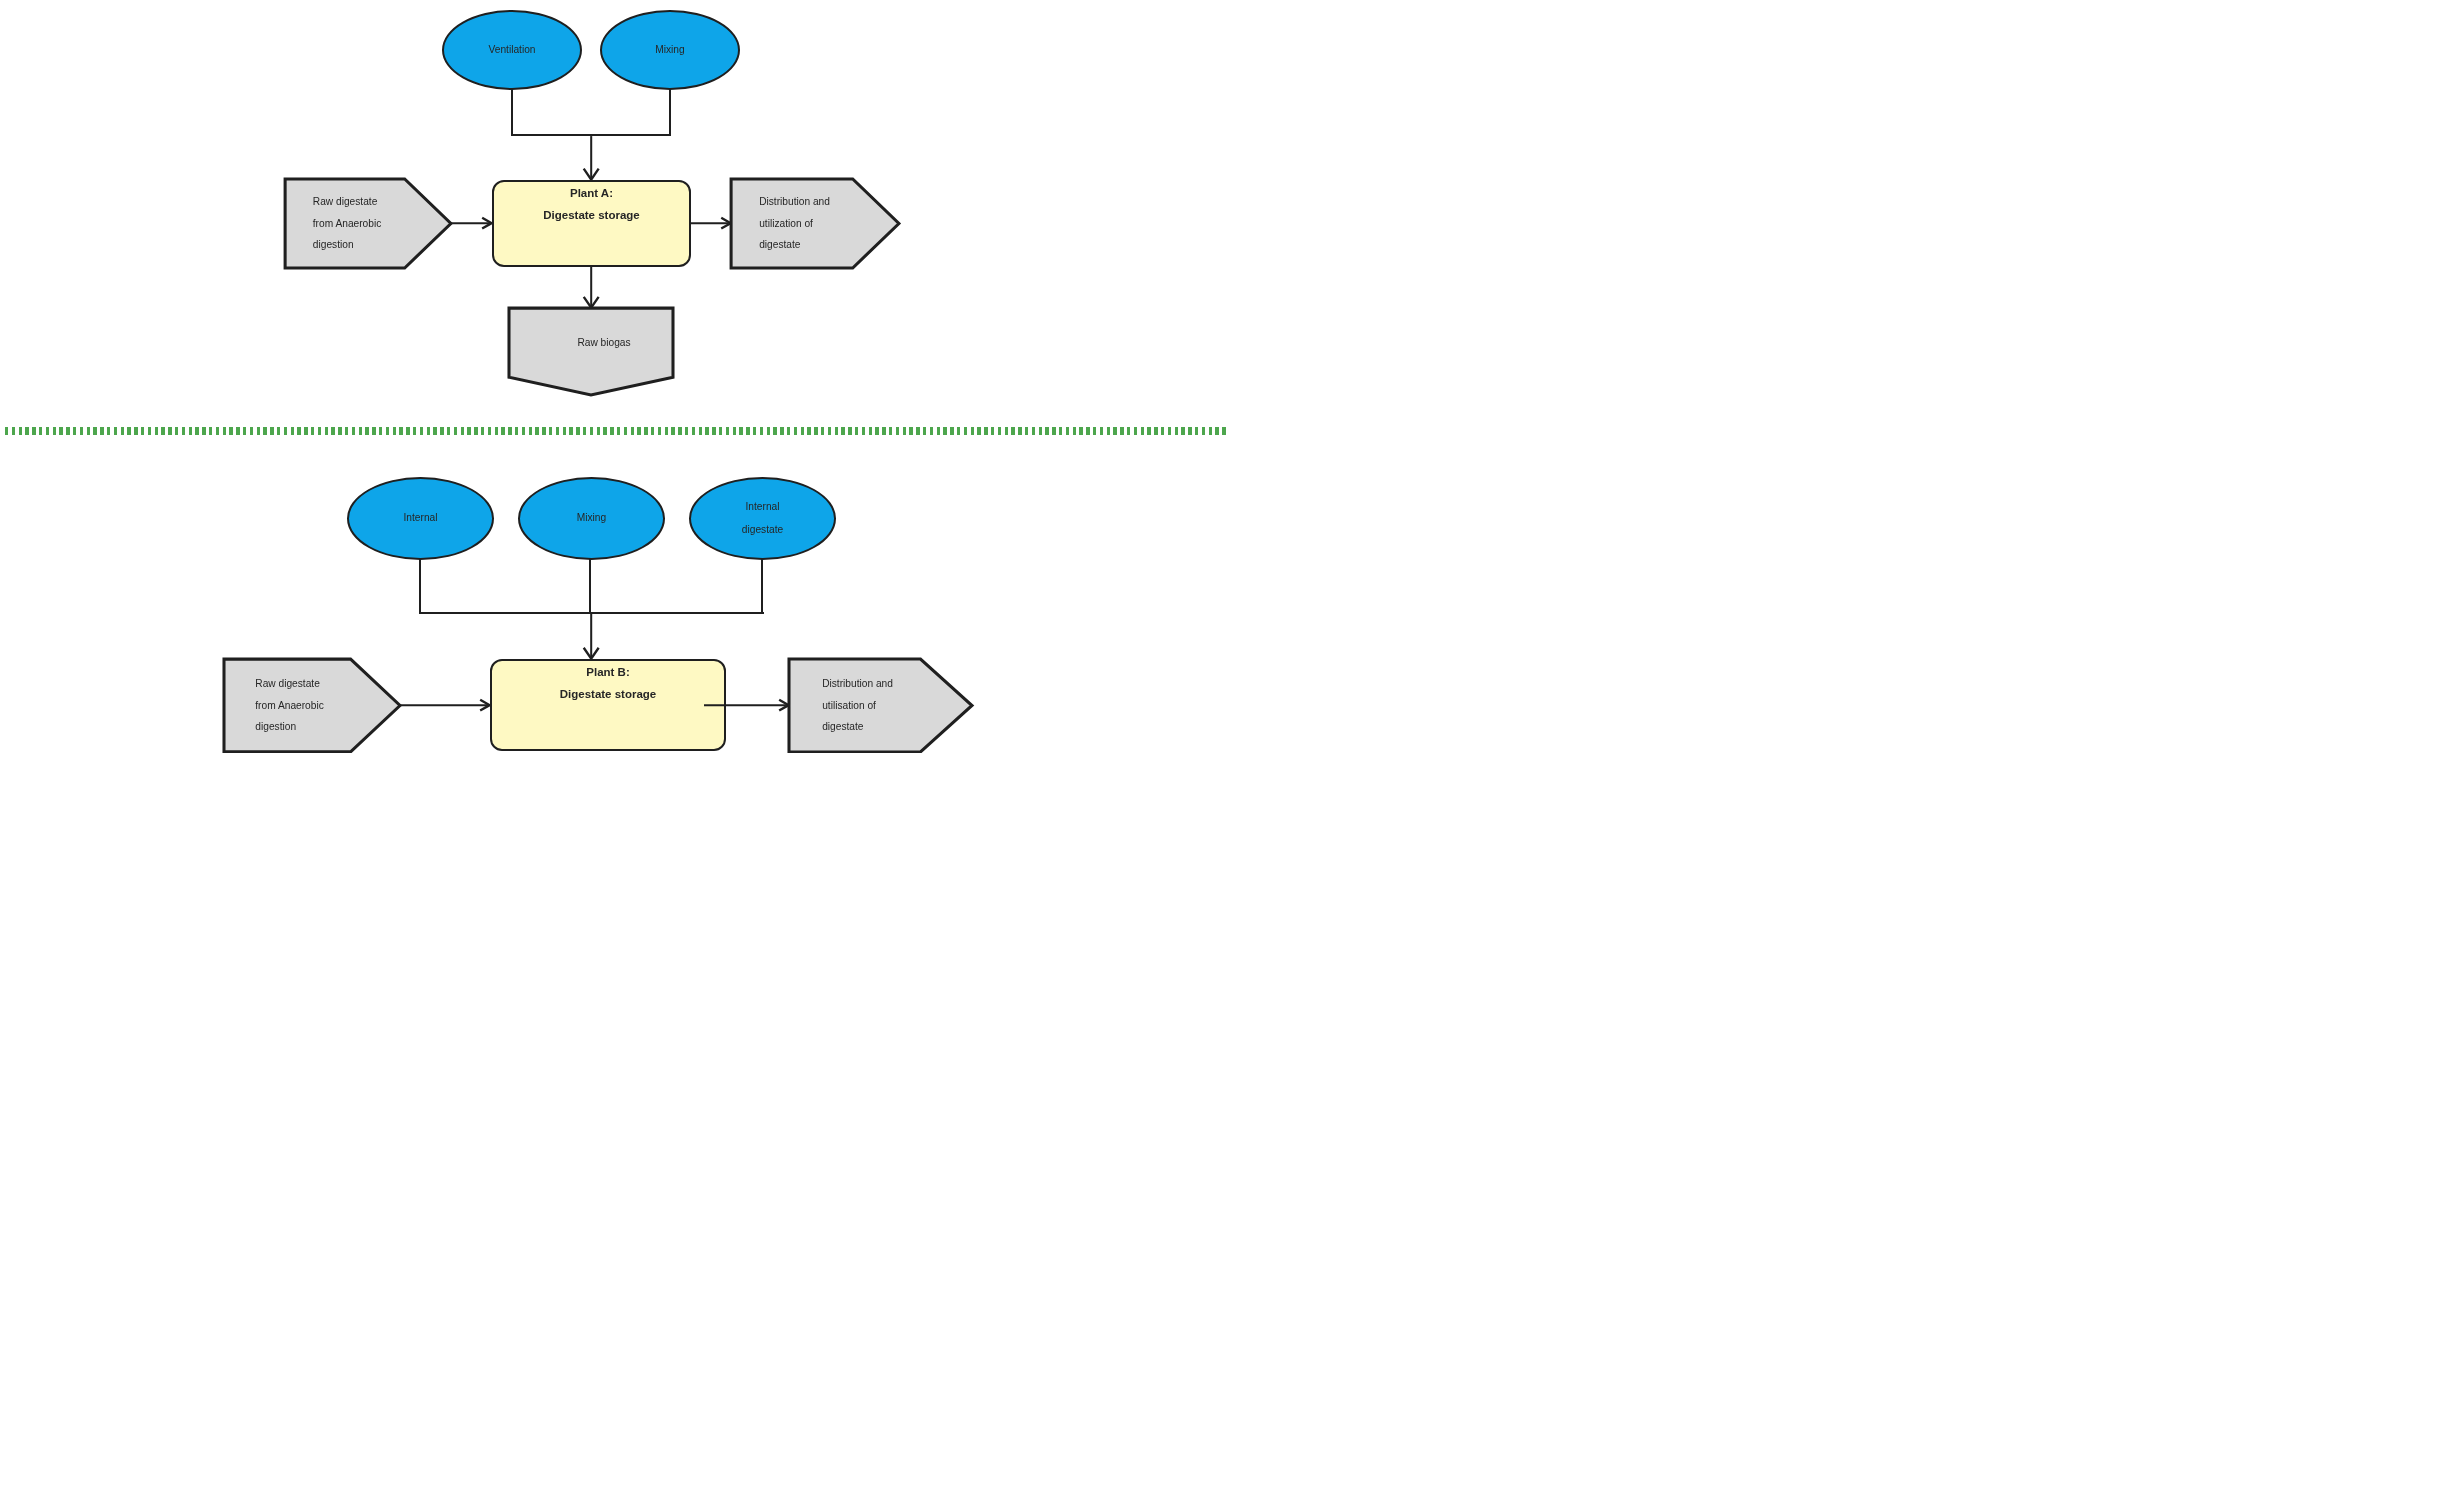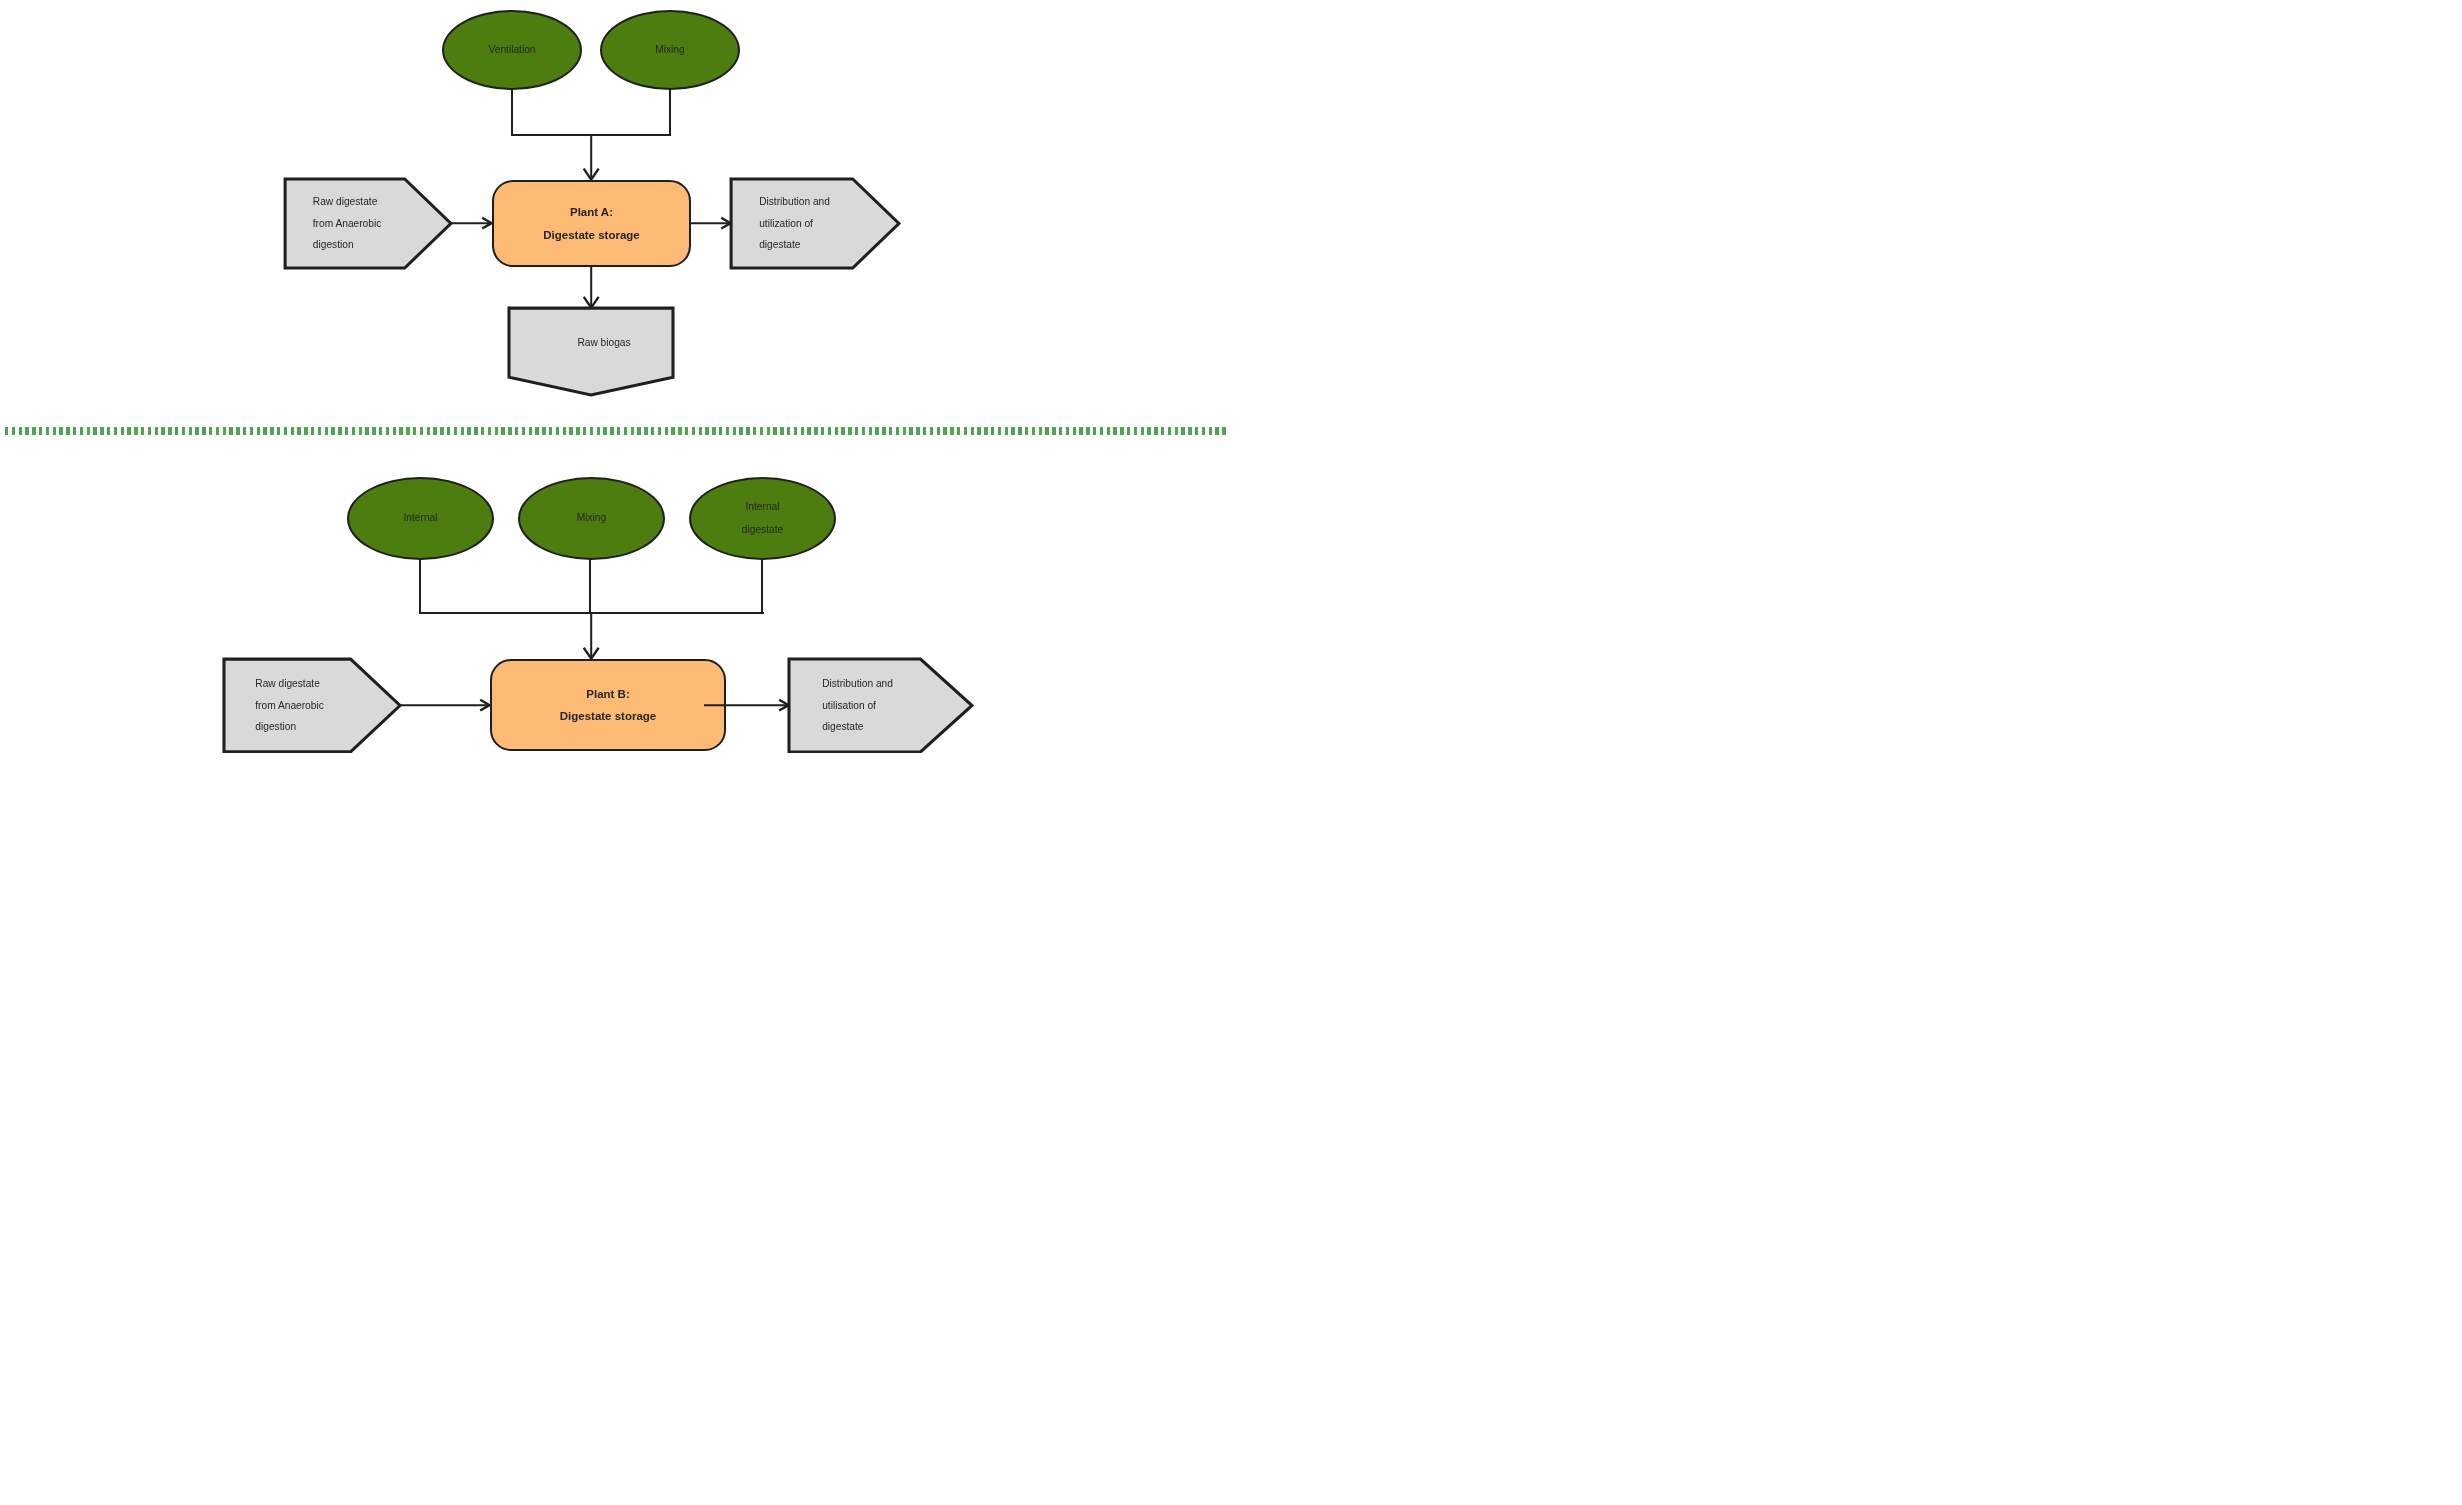--- a/index.html
+++ b/index.html
@@ -7,36 +7,36 @@
     position:relative;
     width:1231px;height:753px;
     background:#ffffff;
     font-family:"Liberation Sans", sans-serif;
     color:var(--text,#262626);
     overflow:hidden;
   }
   
   .oval{
     position:absolute;
-    background:#4d7c0f;
+    background:#0ea5e9;
     border:2.7px solid var(--ink,#1f1f1f);
     border-radius:50%;
     display:flex;align-items:center;justify-content:center;
     text-align:center;
     font-size:10.2px;line-height:2.2;
     white-space:pre-line;
     box-sizing:border-box;
   }
   
   .pbox{
     position:absolute;
-    background:#fdba74;
+    background:#fef9c3;
     border:2px solid var(--ink,#1f1f1f);
-    border-radius:21px;
-    display:flex;align-items:center;justify-content:center;
+    border-radius:12px;
+    display:flex;align-items:flex-start;justify-content:center;
     text-align:center;
     font-weight:bold;
     font-size:11.5px;line-height:1.95;
     white-space:pre-line;
     box-sizing:border-box;
   }
   
   .shape{position:absolute;}
   .shape svg{position:absolute;left:0;top:0;overflow:visible;display:block;}
   .shape polygon{fill:var(--shape-fill,#d9d9d9);stroke:var(--ink,#1f1f1f);stroke-width:4.5;stroke-linejoin:miter;}

